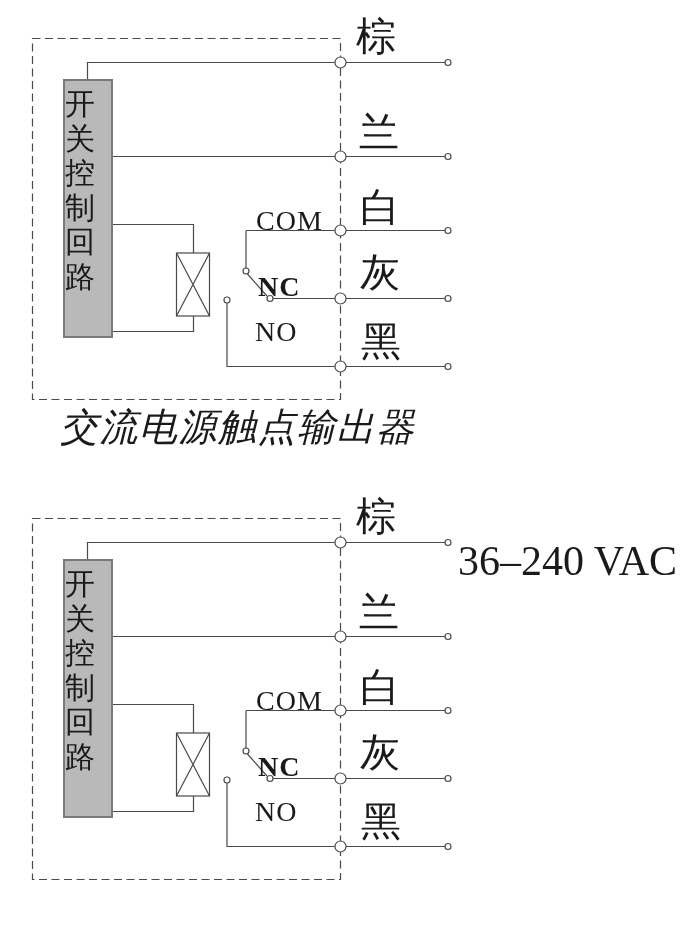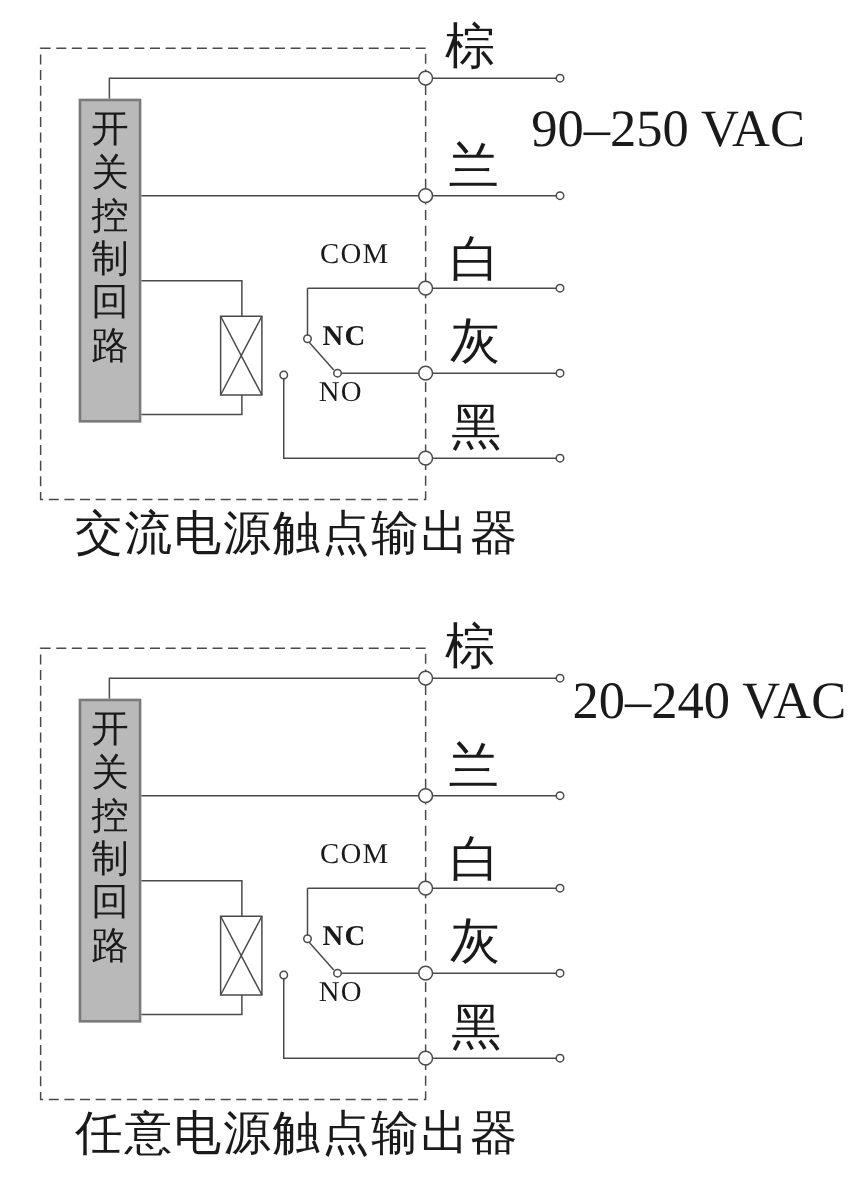--- a/index.html
+++ b/index.html
@@ -28,37 +28,37 @@
   .diagram.d1 { top: 480px; }
 
   .control-box {
     position: absolute;
     left: 63px; top: 79px;
     width: 50px; height: 259px;
     background: #b9b9b9;
     border: 2px solid #7a7a7a;
     font-size: 30px;
     line-height: 34.5px;
-    text-align: center;
     padding-top: 6px;
     word-break: break-all;
     overflow: hidden;
   }
   .lbl-cn {
     position: absolute;
     font-size: 40px;
     line-height: 1;
     white-space: nowrap;
   }
   .lbl-en {
     position: absolute;
-    font-size: 23px;
+    font-size: 28px;
     line-height: 1;
     letter-spacing: 1px;
     white-space: nowrap;
+    margin-top: 16px;
   }
   .pos-brown { left: 356px; top: 17px; }
   .pos-blue  { left: 359px; top: 113px; }
   .pos-white { left: 360px; top: 188px; }
   .pos-gray  { left: 360px; top: 253px; }
   .pos-black { left: 361px; top: 322px; }
   .pos-com   { left: 256px; top: 191px; }
   .pos-nc    { left: 258px; top: 257px; font-weight: bold; }
   .pos-no    { left: 255px; top: 302px; }
 
@@ -71,20 +71,21 @@
   .d0 .voltage { left: 425px; top: 83px; }
   .d1 .voltage { left: 458px; top: 60px; }
 
   .caption {
     position: absolute;
     left: 60px; top: 408px;
     font-size: 38px;
     line-height: 1;
     letter-spacing: 1.5px;
     white-space: nowrap;
+    font-style: italic;
   }
 </style>
 </head>
 <body>
 
 <div class="page">
 
   <svg class="linework" viewBox="0 0 680 951">
     <defs>
       <g id="circuit" stroke="#4a4a4a" stroke-width="1.2" fill="none">
@@ -139,35 +140,31 @@
   <section class="diagram d0">
     <div class="control-box">开关控制回路</div>
     <div class="lbl-cn pos-brown">棕</div>
     <div class="lbl-cn pos-blue">兰</div>
     <div class="lbl-cn pos-white">白</div>
     <div class="lbl-cn pos-gray">灰</div>
     <div class="lbl-cn pos-black">黑</div>
     <div class="lbl-en pos-com">COM</div>
     <div class="lbl-en pos-nc">NC</div>
     <div class="lbl-en pos-no">NO</div>
-    <div class="voltage">
-      <div>90–250 VAC</div>
-    </div>
     <div class="caption">交流电源触点输出器</div>
   </section>
 
   <section class="diagram d1">
     <div class="control-box">开关控制回路</div>
     <div class="lbl-cn pos-brown">棕</div>
     <div class="lbl-cn pos-blue">兰</div>
     <div class="lbl-cn pos-white">白</div>
     <div class="lbl-cn pos-gray">灰</div>
     <div class="lbl-cn pos-black">黑</div>
     <div class="lbl-en pos-com">COM</div>
     <div class="lbl-en pos-nc">NC</div>
     <div class="lbl-en pos-no">NO</div>
     <div class="voltage">
-      <div>20–240 VAC</div>
+      <div>36–240 VAC</div>
     </div>
-    <div class="caption">任意电源触点输出器</div>
   </section>
 
 </div>
 
 </body></html>

